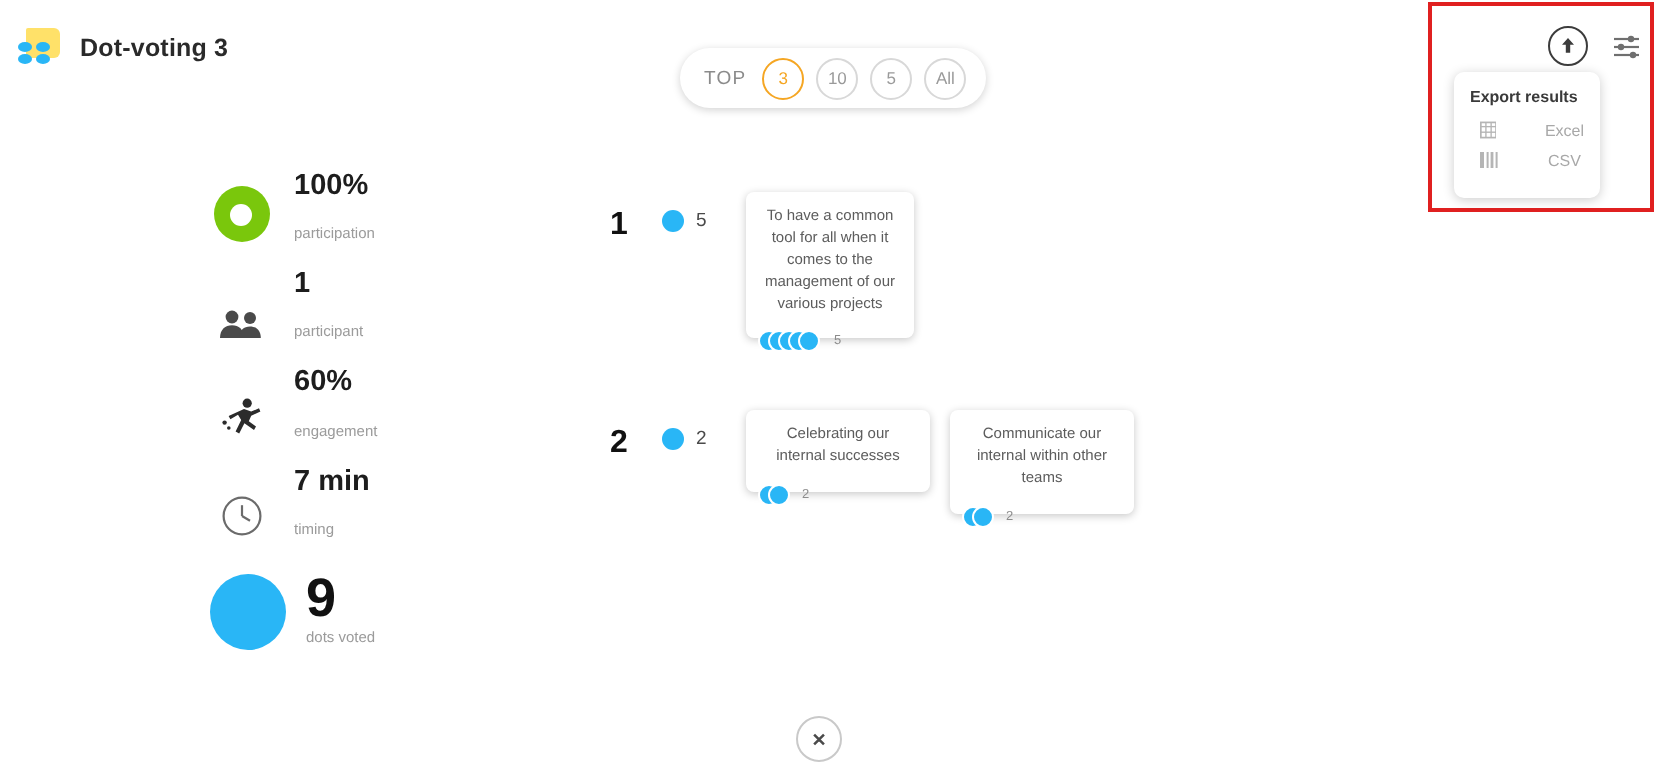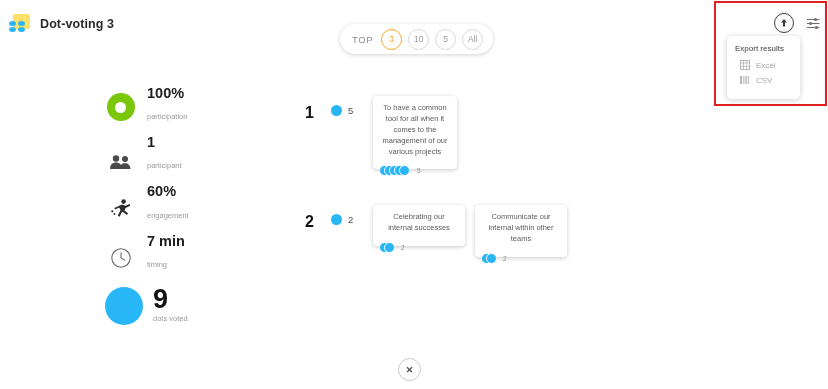--- a/index.html
+++ b/index.html
@@ -65,22 +65,22 @@
     width:20px; height:20px; border-radius:50%;
     border:1.4px solid #3c3c3c; display:flex; align-items:center; justify-content:center;
   }
 
   .export-panel {
     position:absolute; left:727px; top:36px; width:73px;
     background:#fff; border-radius:5px;
     box-shadow: 0 1px 6px rgba(0,0,0,.2);
     padding:8px 8px 9px 8px;
   }
-  .export-title { font-size:8px; font-weight:normal; color:#3a3a3a; margin-bottom:7px; }
-  .export-item { display:flex; align-items:center; gap:6px; margin:5px 0 5px 5px; }
+  .export-title { font-size:8px; font-weight:bold; color:#3a3a3a; margin-bottom:7px; }
+  .export-item { display:flex; align-items:center; gap:24px; margin:5px 0 5px 5px; }
   .export-item .label { font-size:8px; color:#a8a8a8; }
 
   
   .stats { position:absolute; left:105px; top:86px; width:130px; }
   .stat-row { display:flex; align-items:flex-end; gap:11px; margin-bottom:14px; }
   .stat-ico { width:31px; display:flex; align-items:center; justify-content:center; }
   .stat-val { font-size:14.5px; font-weight:bold; color:#1d1d1d; line-height:1.05; }
   .stat-cap { font-size:7.5px; color:#9b9b9b; margin-top:11px; }
 
   .donut {

